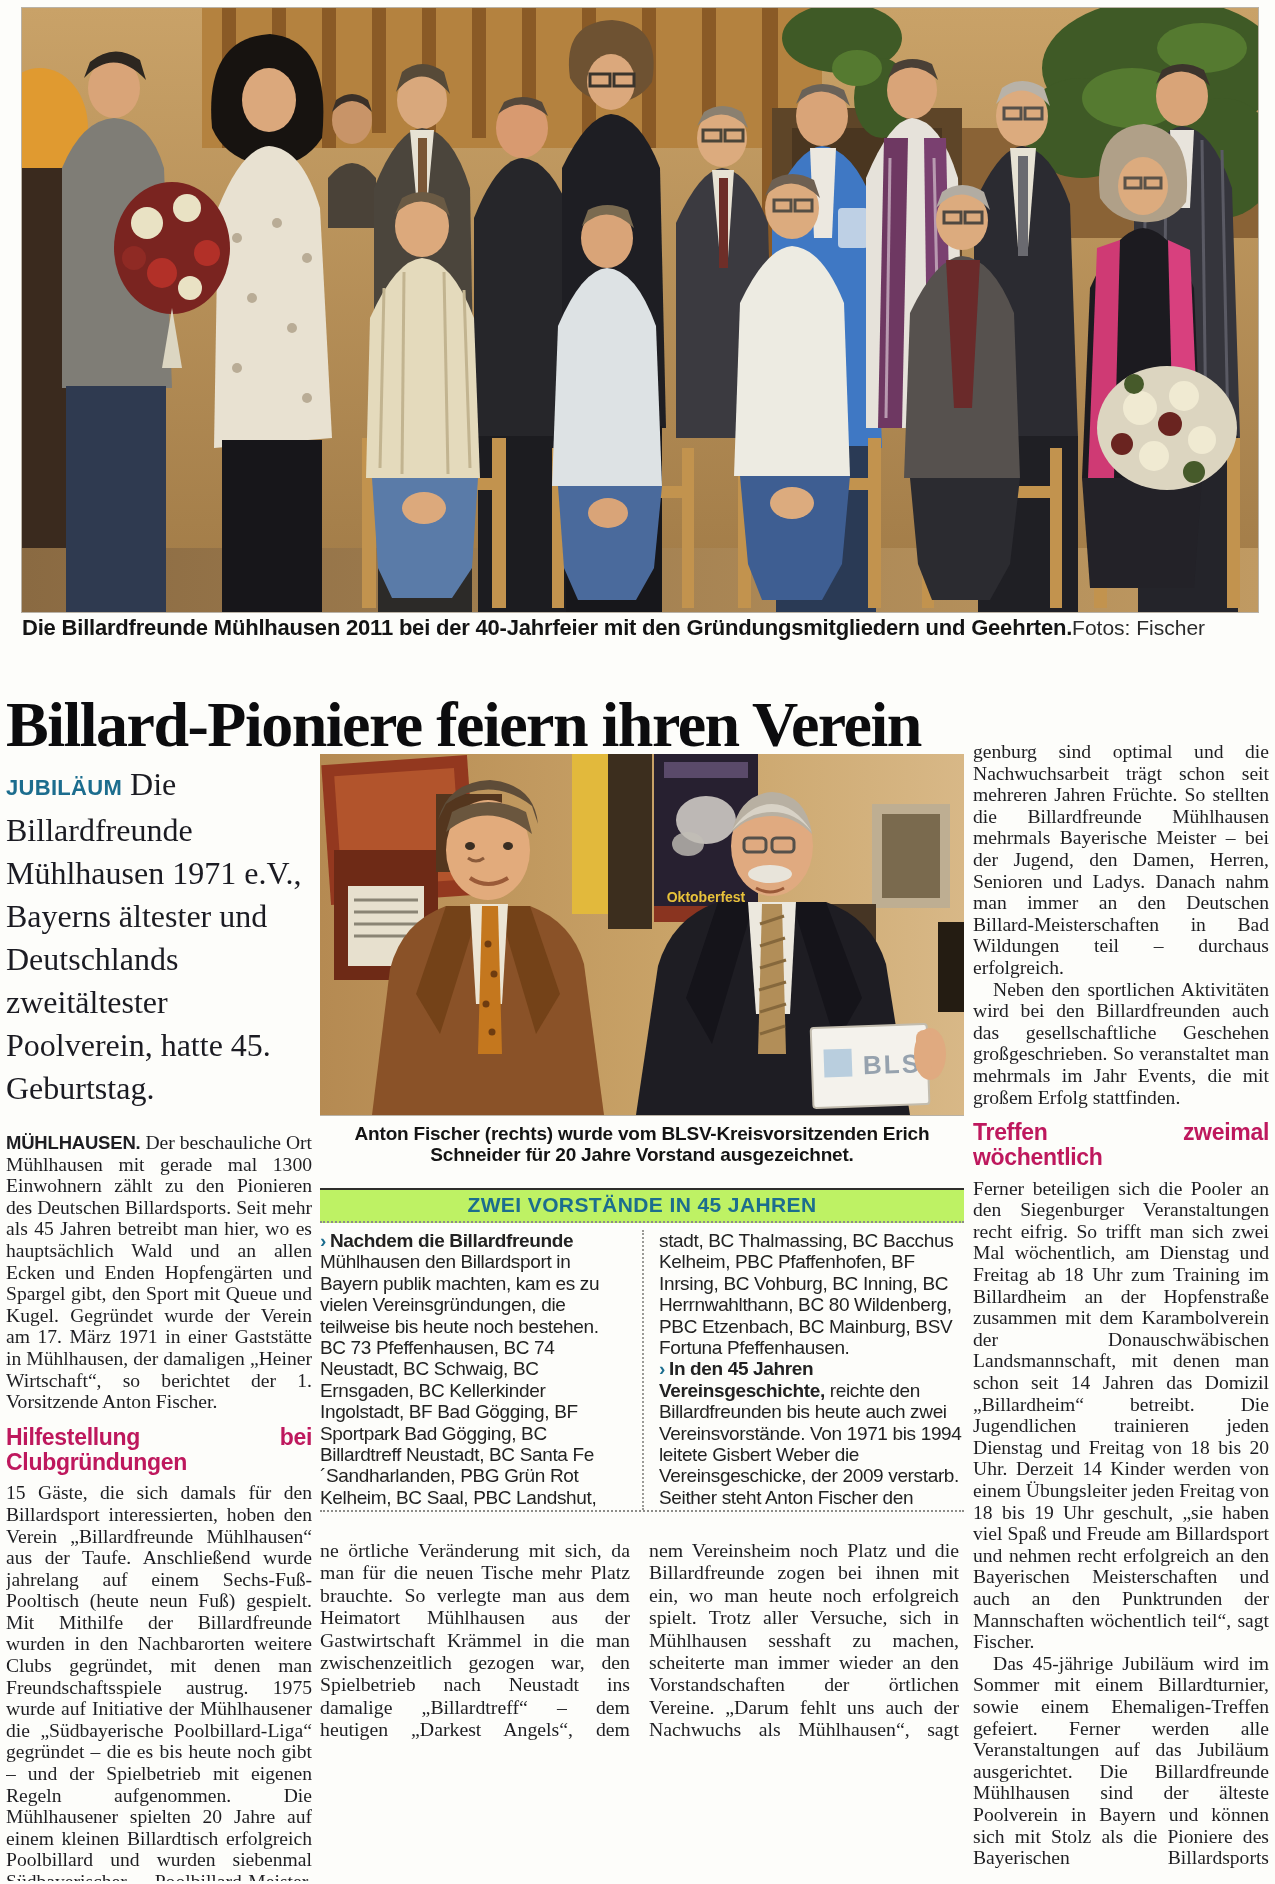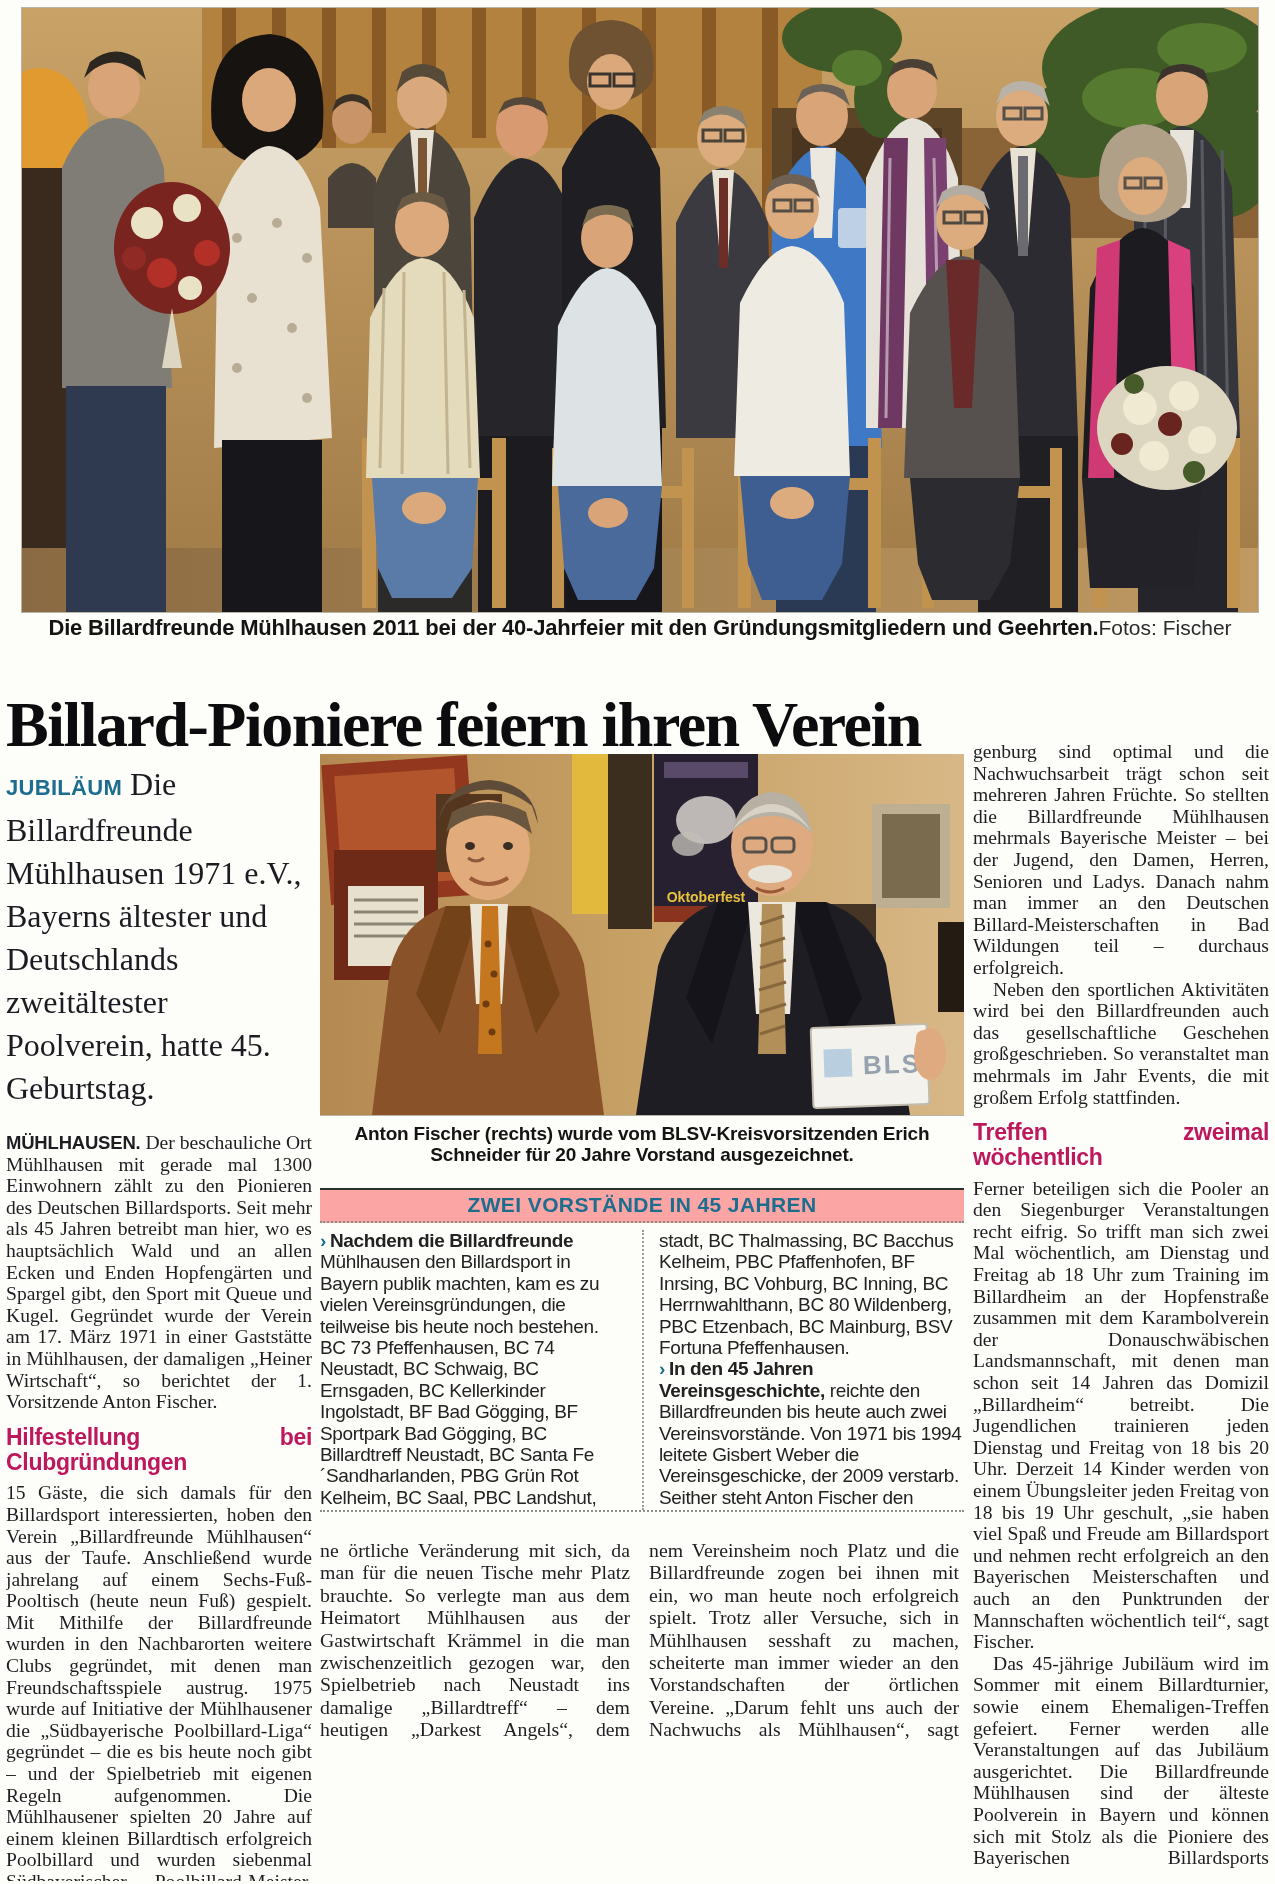--- a/index.html
+++ b/index.html
@@ -5,21 +5,21 @@
   html,body{margin:0;padding:0;}
   body{
     width:1275px;height:1884px;position:relative;overflow:hidden;
     background:#fdfdfa;color:#1d1d20;
     font-family:"Liberation Serif",serif;
   }
   .abs{position:absolute;}
   .photo-frame{outline:1px solid #b9b2a6;display:block;}
 
   
-  .caption-row{left:22px;top:615px;width:1236px;display:flex;justify-content:center;align-items:baseline;}
+  .caption-row{left:22px;top:615px;width:1236px;display:flex;justify-content:flex-start;align-items:baseline;}
   .caption1{font-family:"Liberation Sans",sans-serif;font-weight:bold;font-size:22px;color:#141414;letter-spacing:-0.2px;}
   .credit{font-family:"Liberation Sans",sans-serif;font-size:21px;color:#2b2b2b;}
 
   
   .headline{left:6px;top:648px;width:1262px;font-weight:bold;font-size:64px;line-height:1.05;
     letter-spacing:-1.5px;color:#0c0c0e;font-family:"Liberation Serif",serif;}
 
   
   .col-left{left:6px;top:763px;width:306px;height:1118px;overflow:hidden;}
   .col-mid{left:320px;top:754px;width:644px;height:986px;overflow:hidden;}
@@ -33,21 +33,21 @@
   .lead{font-family:"Liberation Sans",sans-serif;font-weight:bold;font-size:18.5px;letter-spacing:-0.2px;}
   .subhead{font-family:"Liberation Sans",sans-serif;font-weight:bold;font-size:23px;letter-spacing:-0.3px;
     color:#be185d;margin:12px 0 7px 0;line-height:1.1;}
 
   
   .caption2{font-family:"Liberation Sans",sans-serif;font-weight:bold;font-size:19px;line-height:21px;
     letter-spacing:-0.2px;color:#141414;margin-top:8px;text-align:center;}
 
   
   .infobox{margin-top:23px;border-top:2px solid #2e2e2c;}
-  .ib-titlebar{background:#fca5a5;text-align:center;padding:3px 0 4px 0;border-bottom:2px dotted #8c8c88;}
+  .ib-titlebar{background:#bef264;text-align:center;padding:3px 0 4px 0;border-bottom:2px dotted #8c8c88;}
   .ib-title{font-family:"Liberation Sans",sans-serif;font-weight:bold;font-size:21px;letter-spacing:0.4px;color:#1c6d8e;}
   .ib-cols{display:flex;height:280px;overflow:hidden;border-bottom:2px dotted #8c8c88;padding-top:7px;}
   .ib-col{font-family:"Liberation Sans",sans-serif;font-size:19px;line-height:21.4px;letter-spacing:-0.35px;
     text-align:left;color:#222;}
   .ib-col p{margin:0;}
   .ib-col1{width:308px;padding-right:14px;border-right:2px dotted #9a9a96;}
   .ib-col2{flex:1;padding-left:15px;}
   .ib-arrow{color:#1c6d8e;font-weight:bold;padding-right:4px;}
 
   

